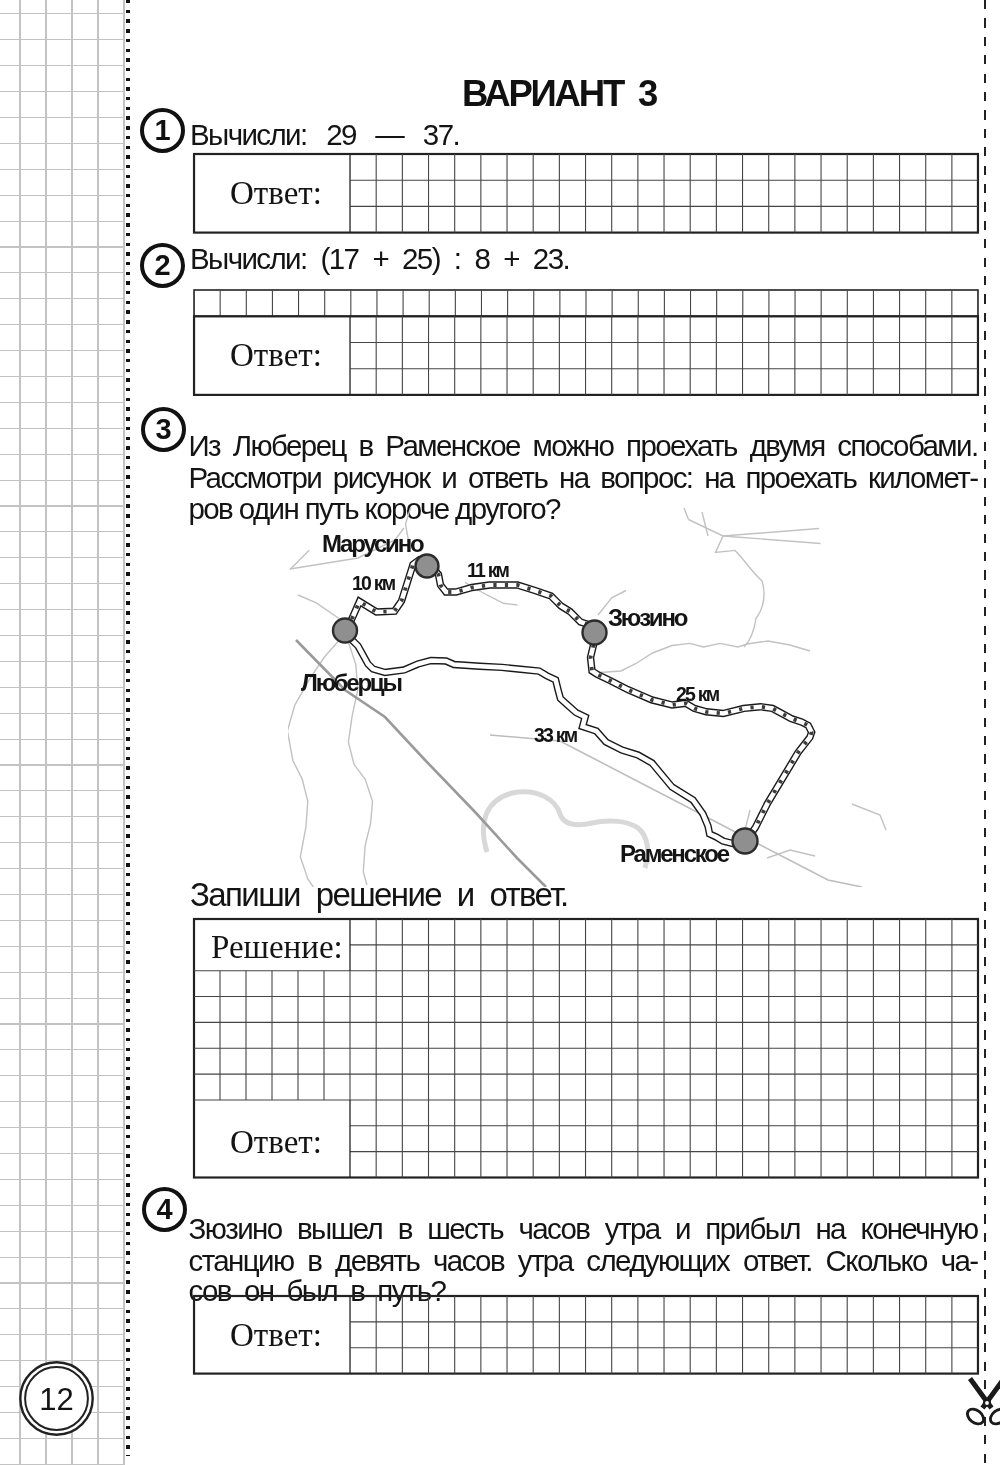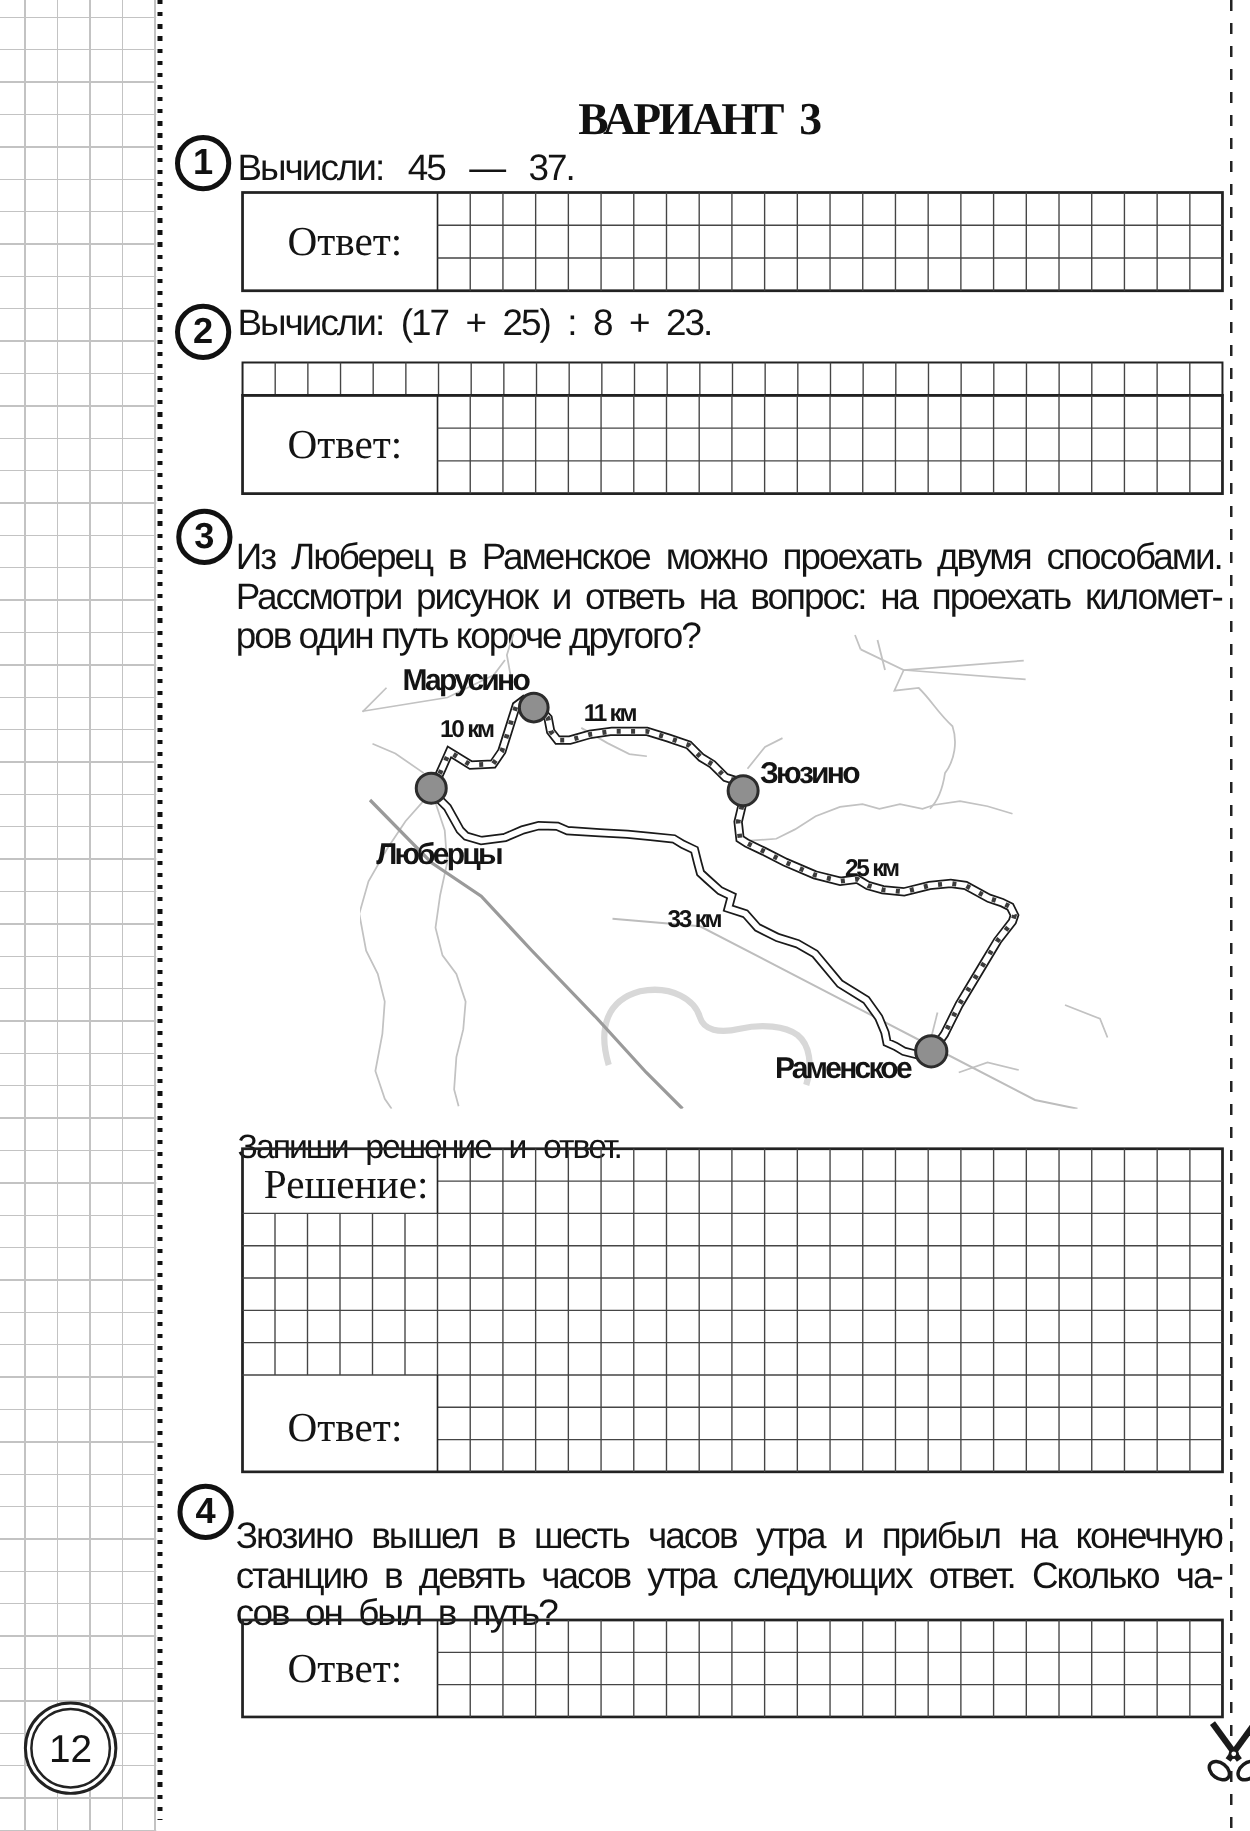--- a/index.html
+++ b/index.html
@@ -18,25 +18,25 @@
 <div class="abs" style="left:0;top:0;width:125px;height:1465px;background-image:
  repeating-linear-gradient(to right, transparent 0 19.5px, #c3c3c3 19.5px 20.6px, transparent 20.7px 26px),
  repeating-linear-gradient(to bottom, transparent 0 13.3px, #c3c3c3 13.3px 14.4px, transparent 14.5px 25.9px);"></div>
 
 <div class="abs" style="left:126.2px;top:0;width:3.4px;height:1456px;background:
  repeating-linear-gradient(to bottom,#111 0 3.4px,transparent 3.4px 9.7px);"></div>
 
 <div class="abs" style="left:984px;top:0;width:2.4px;height:1465px;background:
  repeating-linear-gradient(to bottom,#222 0 9.2px,transparent 9.2px 18.4px);"></div>
 
-<div class="abs" style="left:135px;top:73px;width:848px;text-align:center;font-size:36.5px;font-weight:bold;letter-spacing:-2.2px;word-spacing:7px;color:#111;font-family:Liberation Serif, serif;">ВАРИАНТ 3</div>
+<div class="abs" style="left:135px;top:73px;width:848px;text-align:center;font-size:36.5px;font-weight:bold;letter-spacing:-2.2px;word-spacing:7px;color:#111;">ВАРИАНТ 3</div>
 
 <div class="badge" style="left:140px;top:108px">1</div>
 
-<div class="abs" style="left:190px;top:119.8px;font-size:29.5px;line-height:29.5px;color:#141414;letter-spacing:-1.6px;word-spacing:13px;">Вычисли: 45 — 37.</div>
+<div class="abs" style="left:190px;top:119.8px;font-size:29.5px;line-height:29.5px;color:#141414;letter-spacing:-1.6px;word-spacing:13px;">Вычисли: 29 — 37.</div>
 
 <svg class="abs" style="left:191.5px;top:152.4px" width="788.0" height="82.6" viewBox="-2 -2 788.0 82.6">
 <rect x="0" y="0" width="784.0" height="78.6" fill="none" stroke="#222" stroke-width="2.2"></rect>
     <line x1="156.0" y1="0" x2="156.0" y2="78.6" stroke="#222" stroke-width="1.3"></line>
     <line x1="156.00" y1="26.20" x2="784.00" y2="26.20" stroke="#454545" stroke-width="1.1"></line>
 <line x1="156.00" y1="52.40" x2="784.00" y2="52.40" stroke="#454545" stroke-width="1.1"></line>
 <line x1="182.17" y1="0.00" x2="182.17" y2="78.60" stroke="#454545" stroke-width="1.1"></line>
 <line x1="208.34" y1="0.00" x2="208.34" y2="78.60" stroke="#454545" stroke-width="1.1"></line>
 <line x1="234.51" y1="0.00" x2="234.51" y2="78.60" stroke="#454545" stroke-width="1.1"></line>
 <line x1="260.68" y1="0.00" x2="260.68" y2="78.60" stroke="#454545" stroke-width="1.1"></line>
@@ -198,21 +198,21 @@
 
 <text x="352" y="589.5" font-size="19.5" font-weight="bold" letter-spacing="-1.8">10 км</text>
 
 <text x="467" y="576.5" font-size="19.5" font-weight="bold" letter-spacing="-1.8">11 км</text>
 
 <text x="676" y="701" font-size="19.5" font-weight="bold" letter-spacing="-1.8">25 км</text>
 
 <text x="534" y="741.5" font-size="19.5" font-weight="bold" letter-spacing="-1.8">33 км</text>
 </svg>
 
-<div class="abs" style="left:190px;top:880.1px;font-size:27px;line-height:29.5px;color:#141414;letter-spacing:-1.6px;word-spacing:8.2px;margin-top:23px;">Запиши решение и ответ.</div>
+<div class="abs" style="left:190px;top:880.1px;font-size:33px;line-height:29.5px;color:#141414;letter-spacing:-1.6px;word-spacing:8.2px;">Запиши решение и ответ.</div>
 
 <svg class="abs" style="left:191.5px;top:916.8px" width="788.0" height="262.5" viewBox="-2 -2 788.0 262.5">
 <rect x="0" y="0" width="784.0" height="258.5" fill="none" stroke="#222" stroke-width="2.2"></rect>
     <line x1="156.00" y1="25.85" x2="784.0" y2="25.85" stroke="#454545" stroke-width="1.1"></line>
 <line x1="0.00" y1="51.70" x2="784.0" y2="51.70" stroke="#454545" stroke-width="1.1"></line>
 <line x1="0.00" y1="77.55" x2="784.0" y2="77.55" stroke="#454545" stroke-width="1.1"></line>
 <line x1="0.00" y1="103.40" x2="784.0" y2="103.40" stroke="#454545" stroke-width="1.1"></line>
 <line x1="0.00" y1="129.25" x2="784.0" y2="129.25" stroke="#454545" stroke-width="1.1"></line>
 <line x1="0.00" y1="155.10" x2="784.0" y2="155.10" stroke="#454545" stroke-width="1.1"></line>
 <line x1="0.00" y1="180.95" x2="784.0" y2="180.95" stroke="#454545" stroke-width="1.1"></line>

